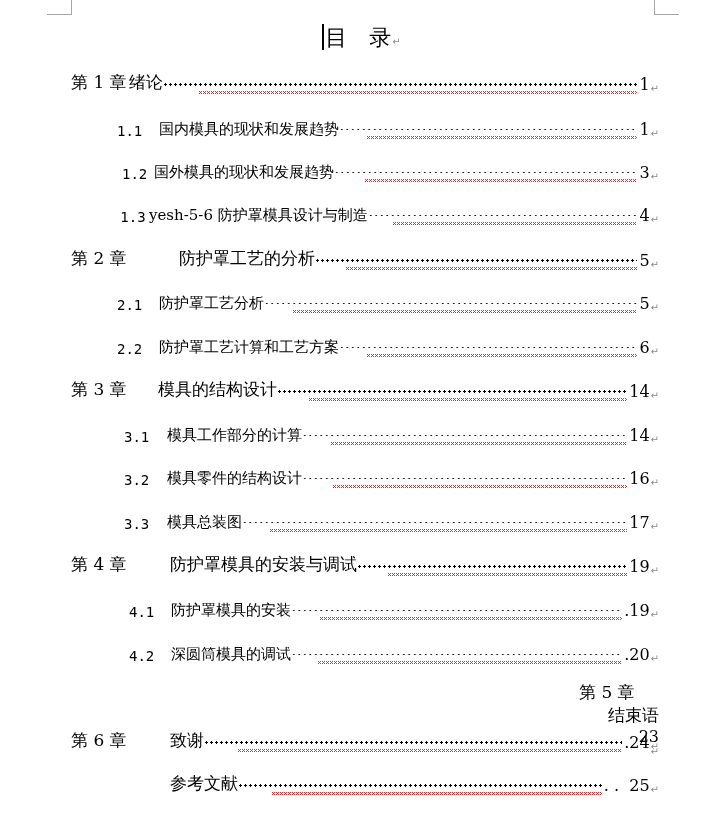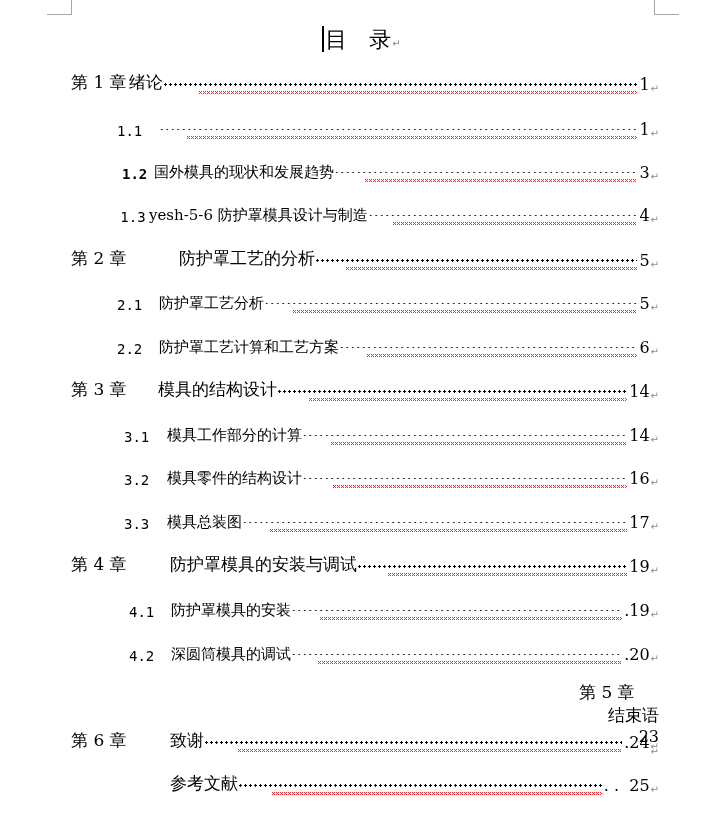--- a/index.html
+++ b/index.html
@@ -26,21 +26,21 @@
     .corner.left { left: 47px; border-width: 0 1px 1px 0; }
     .corner.right { left: 654px; border-width: 0 0 1px 1px; }
 
     .title {
       position: absolute;
       top: 24px;
       left: 0;
       width: 723px;
       text-align: center;
       font-size: 22px;
-      line-height: 32px;
+      line-height: 26px;
       letter-spacing: 0;
     }
     .title .cursor {
       display: inline-block;
       width: 2px;
       height: 26px;
       background: #000;
       vertical-align: -5px;
       margin-right: 1px;
     }
@@ -120,30 +120,31 @@
   <span class="leader">
       <span class="dots"></span>
       <span class="squiggle" style="left:35px; right:0;"></span>
     </span>
   <span class="page">1</span>
     <span class="para-mark">↵</span>
 </div>
 
 <div class="toc-row sub" style="left:117px; top:113px; width:542px;">
   <span class="num" style="width:42px; display:inline-block;">1.1</span>
+  <span class="label">国内模具的现状和发展趋势</span>
   <span class="leader">
       <span class="dots"></span>
       <span class="squiggle" style="left:27px; right:0;"></span>
     </span>
   <span class="page">1</span>
     <span class="para-mark">↵</span>
 </div>
 
 <div class="toc-row sub" style="left:122px; top:156px; width:537px;">
-  <span class="num" style="width:32px; display:inline-block;font-weight:bold;">1.2</span>
+  <span class="num" style="width:32px; display:inline-block;">1.2</span>
   <span class="label">国外模具的现状和发展趋势</span>
   <span class="leader">
       <span class="dots"></span>
       <span class="squiggle" style="left:30px; right:0;"></span>
     </span>
   <span class="page">3</span>
     <span class="para-mark">↵</span>
 </div>
 
 <div class="toc-row sub" style="left:117px; top:199px; width:542px;">

